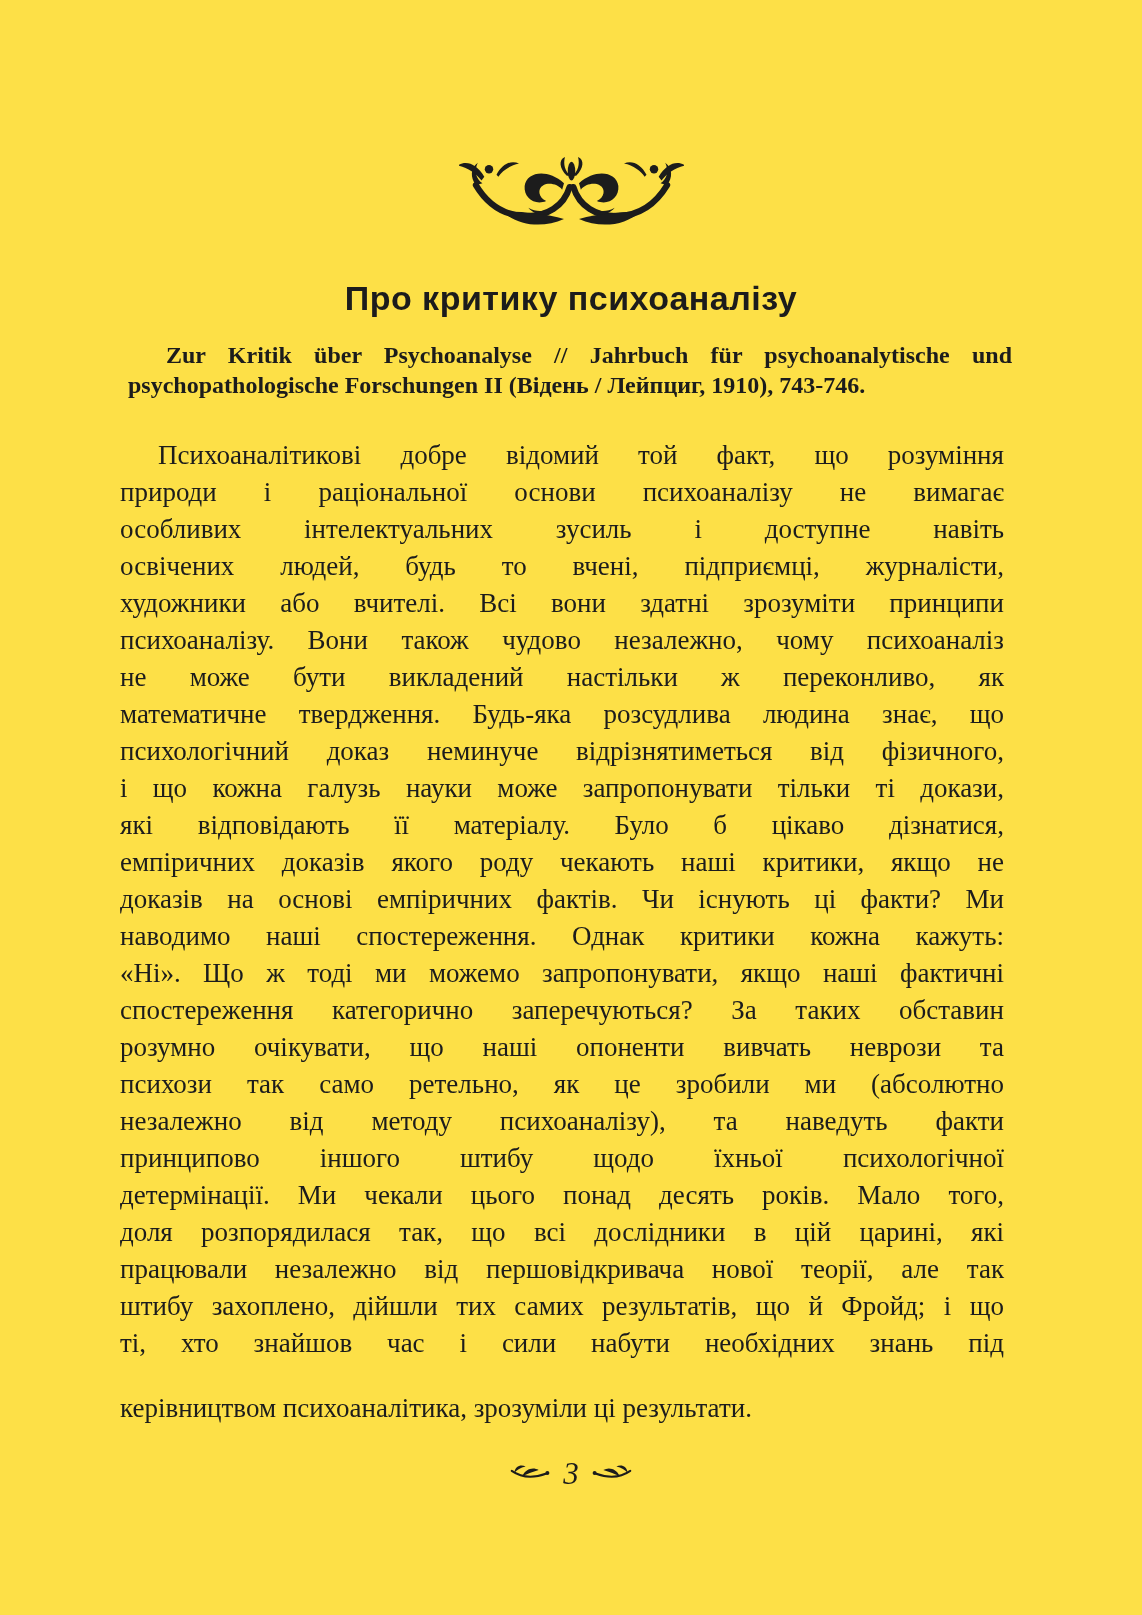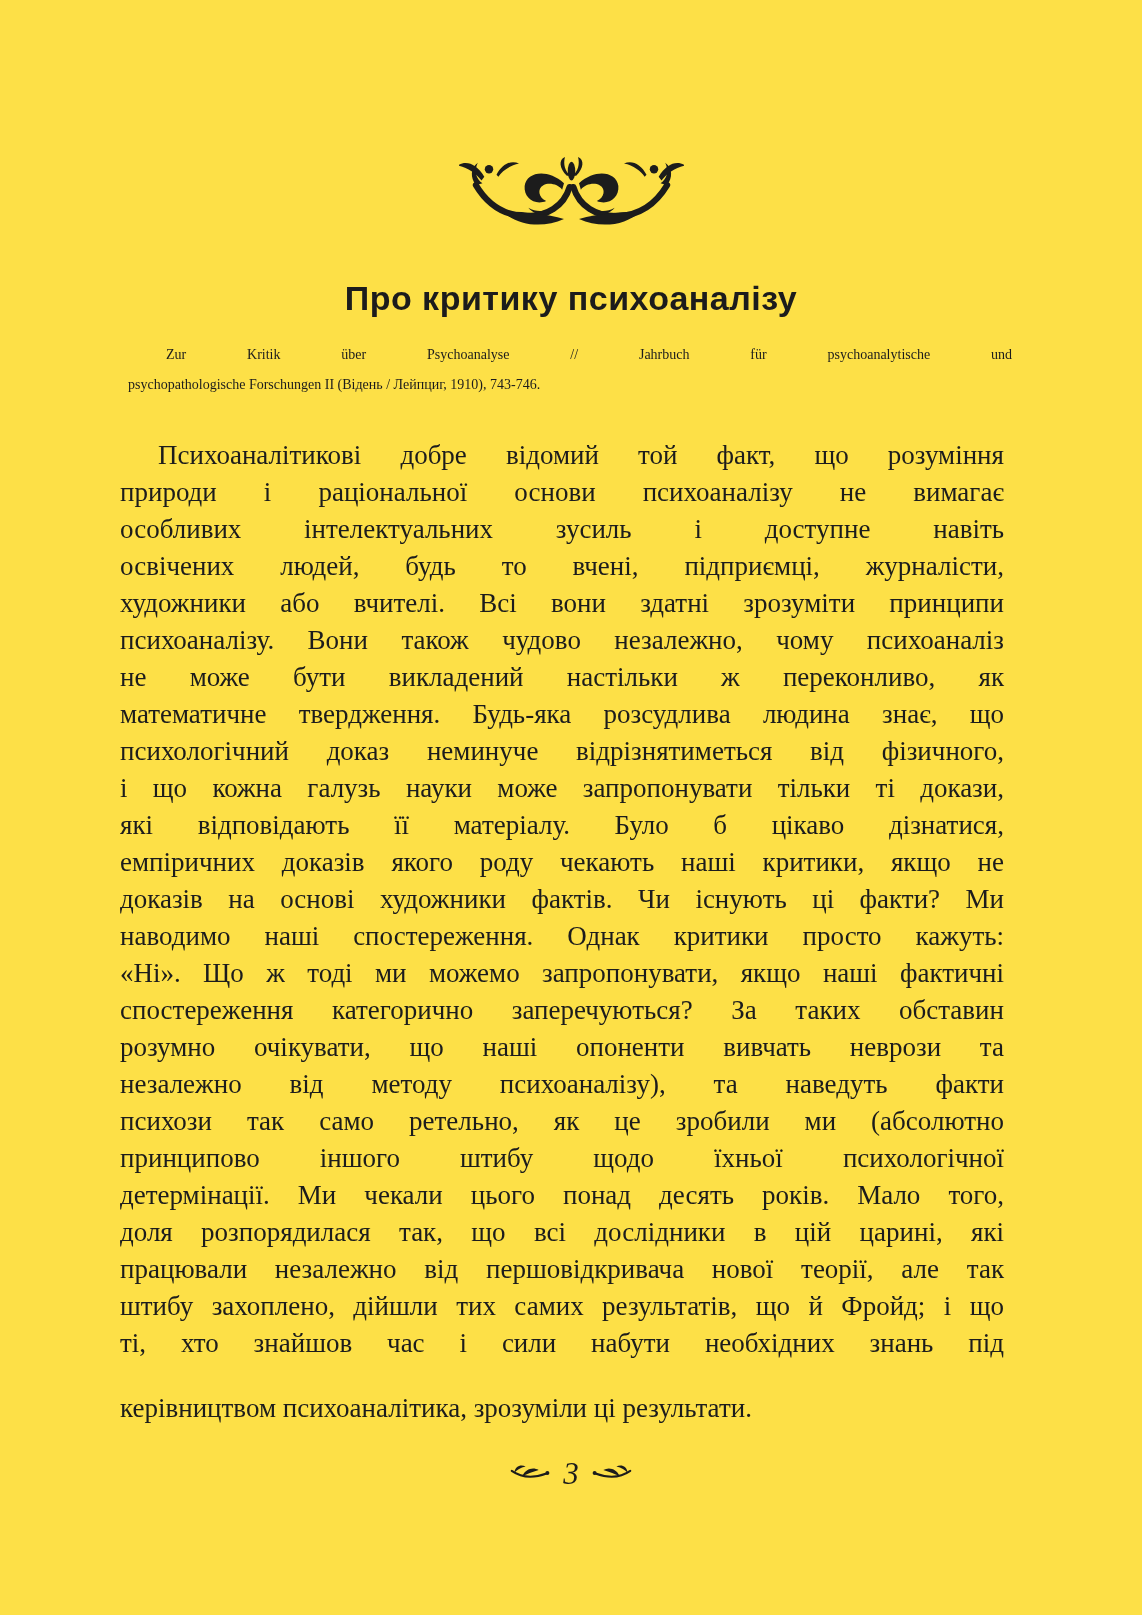--- a/index.html
+++ b/index.html
@@ -38,22 +38,23 @@
     letter-spacing: 0.5px;
     color: #1c1c1c;
   }
   
   .citation {
     position: absolute;
     top: 340px;
     left: 128px;
     width: 884px;
     font-family: "Liberation Serif", "DejaVu Serif", serif;
-    font-size: 14px;
+    font-size: 24px;
     line-height: 30px;
+    font-weight: bold;
   }
   .citation .cit-line {
     text-align: justify;
     text-justify: inter-word;
   }
   .citation .cit-line.first {
     text-indent: 38px;
     text-align-last: justify;
   }
   .citation .cit-line.last {
@@ -152,27 +153,27 @@
     <div class="bl">особливих інтелектуальних зусиль і доступне навіть</div>
     <div class="bl">освічених людей, будь то вчені, підприємці, журналісти,</div>
     <div class="bl">художники або вчителі. Всі вони здатні зрозуміти принципи</div>
     <div class="bl">психоаналізу. Вони також чудово незалежно, чому психоаналіз</div>
     <div class="bl">не може бути викладений настільки ж переконливо, як</div>
     <div class="bl">математичне твердження. Будь-яка розсудлива людина знає, що</div>
     <div class="bl">психологічний доказ неминуче відрізнятиметься від фізичного,</div>
     <div class="bl">і що кожна галузь науки може запропонувати тільки ті докази,</div>
     <div class="bl">які відповідають її матеріалу. Було б цікаво дізнатися,</div>
     <div class="bl">емпіричних доказів якого роду чекають наші критики, якщо не</div>
-    <div class="bl">доказів на основі художники фактів. Чи існують ці факти? Ми</div>
-    <div class="bl">наводимо наші спостереження. Однак критики просто кажуть:</div>
+    <div class="bl">доказів на основі емпіричних фактів. Чи існують ці факти? Ми</div>
+    <div class="bl">наводимо наші спостереження. Однак критики кожна кажуть:</div>
     <div class="bl">«Ні». Що ж тоді ми можемо запропонувати, якщо наші фактичні</div>
     <div class="bl">спостереження категорично заперечуються? За таких обставин</div>
     <div class="bl">розумно очікувати, що наші опоненти вивчать неврози та</div>
+    <div class="bl">психози так само ретельно, як це зробили ми (абсолютно</div>
     <div class="bl">незалежно від методу психоаналізу), та наведуть факти</div>
-    <div class="bl">психози так само ретельно, як це зробили ми (абсолютно</div>
     <div class="bl">принципово іншого штибу щодо їхньої психологічної</div>
     <div class="bl">детермінації. Ми чекали цього понад десять років. Мало того,</div>
     <div class="bl">доля розпорядилася так, що всі дослідники в цій царині, які</div>
     <div class="bl">працювали незалежно від першовідкривача нової теорії, але так</div>
     <div class="bl">штибу захоплено, дійшли тих самих результатів, що й Фройд; і що</div>
     <div class="bl">ті, хто знайшов час і сили набути необхідних знань під</div>
     <div class="bl last">керівництвом психоаналітика, зрозуміли ці результати.</div>
   </div>
 
   <div class="footer">

